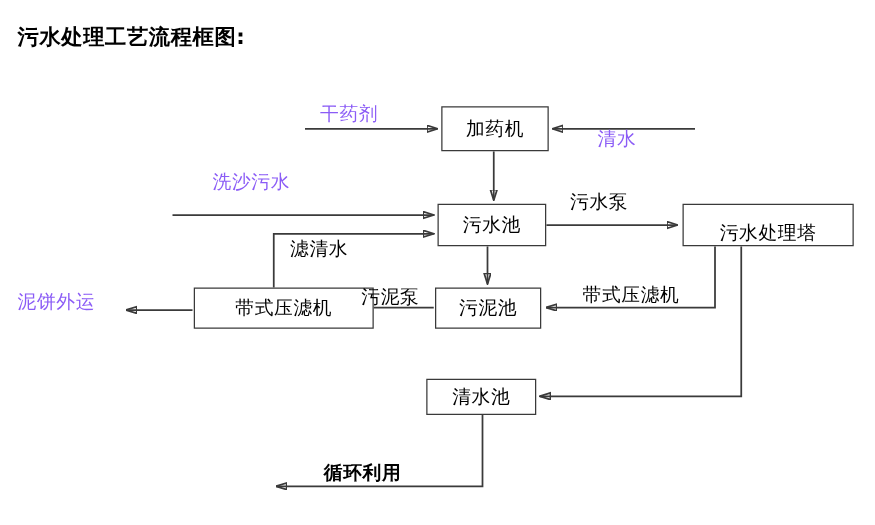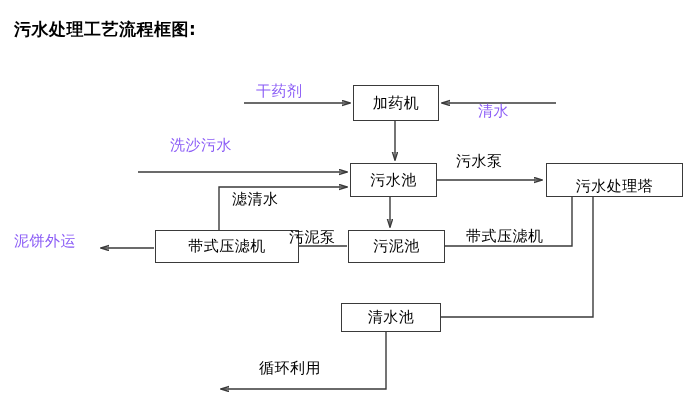--- a/index.html
+++ b/index.html
@@ -115,39 +115,39 @@
   </div>
 
   <div class="node" style="left:546px; top:163px; width:137px; height:34px;align-items:flex-end;">
     <span>污水处理塔</span>
   </div>
 
   <div class="node" style="left:155px; top:230px; width:144px; height:33px;">
     <span>带式压滤机</span>
   </div>
 
-  <div class="node" style="left:348px; top:230px; width:97px; height:33px;">
+  <div class="node" style="left:348px; top:230px; width:85px; height:33px;">
     <span>污泥池</span>
   </div>
 
-  <div class="node" style="left:341px; top:303px; width:100px; height:29px;">
+  <div class="node" style="left:341px; top:303px; width:88px; height:29px;">
     <span>清水池</span>
   </div>
 
   <div class="terminal-label" style="left:256px; top:82px;">干药剂</div>
 
   <div class="terminal-label" style="left:478px; top:82px;margin-top:20px;">清水</div>
 
   <div class="terminal-label" style="left:170px; top:136px;">洗沙污水</div>
 
   <div class="terminal-label" style="left:14px; top:232px;text-align:center;">泥饼外运</div>
 
   <div class="edge-label" style="left:232px; top:190px;">滤清水</div>
 
   <div class="edge-label" style="left:456px; top:152px;">污水泵</div>
 
   <div class="edge-label" style="left:289px; top:228px;">污泥泵</div>
 
   <div class="edge-label" style="left:466px; top:227px;">带式压滤机</div>
 
-  <div class="edge-label" style="left:259px; top:359px;">循环利用</div>
+  <div class="edge-label" style="left:259px; top:369px;font-weight:bold;">循环利用</div>
 
 </div>
 
 </body></html>

